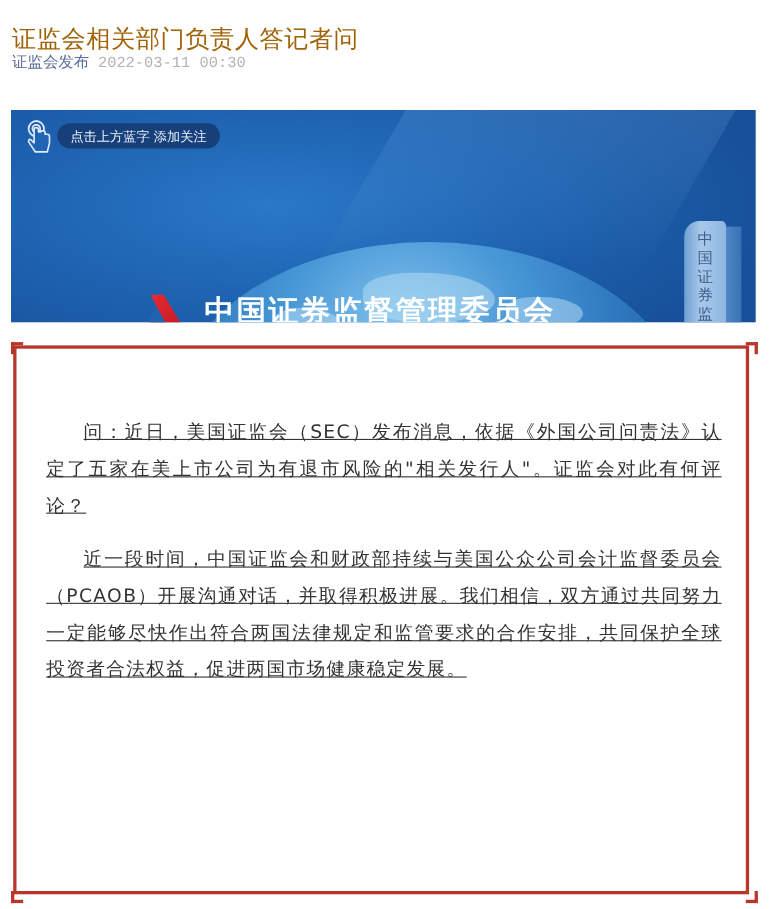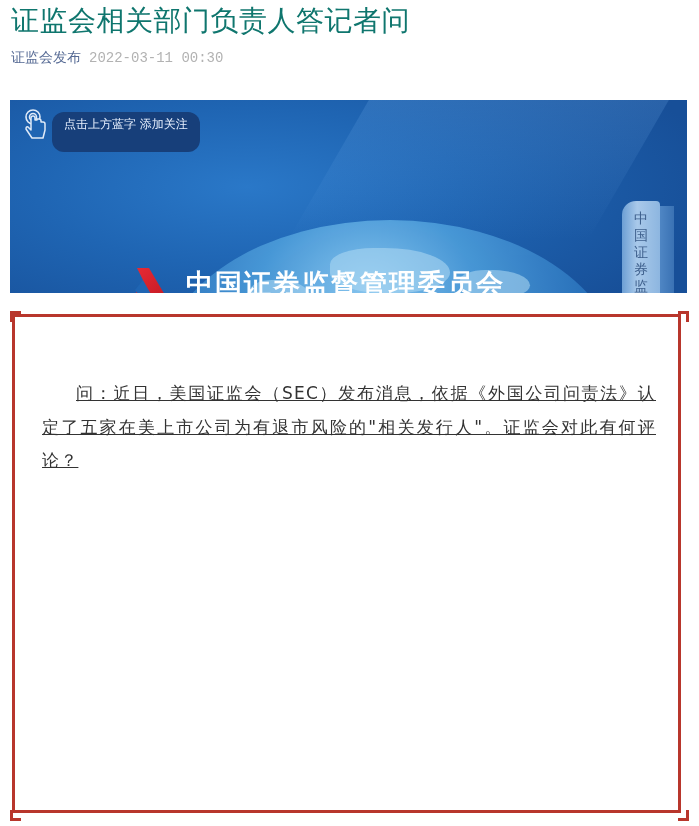--- a/index.html
+++ b/index.html
@@ -1,29 +1,29 @@
 <!DOCTYPE html>
 <html><head>
 <meta charset="utf-8">
 <style>
   html, body { margin:0; padding:0; background:#ffffff; }
   body { width:699px; height:826px; overflow:hidden; position:relative; font-family:"DejaVu Sans", "Liberation Sans", sans-serif; }
-  .title { position:absolute; left:11px; top:4px; font-size:28px; line-height:34px; color:#0f766e; letter-spacing:0.5px; white-space:nowrap; }
+  .title { position:absolute; left:11px; top:20px; font-size:22px; line-height:34px; color:#a16207; letter-spacing:0.5px; white-space:nowrap; }
   .meta { position:absolute; left:11px; top:48px; font-size:14px; line-height:20px; white-space:nowrap;font-family:Liberation Mono, monospace; }
   .meta .author { color:#576b95; }
   .meta .date { color:#b2b2b2; margin-left:8px; }
 
   .banner { position:absolute; left:10px; top:100px; width:677px; height:193px; overflow:hidden;
     background: radial-gradient(ellipse 70% 90% at 35% 45%, #2a78c8 0%, #1f65b3 45%, #174f98 100%); }
   .banner .sky-streak { position:absolute; left:330px; top:-40px; width:300px; height:180px; transform:skewX(-30deg);
     background:linear-gradient(180deg, rgba(120,180,240,0.25), rgba(60,120,200,0)); }
   .globe { position:absolute; left:150px; top:120px; width:460px; height:300px; border-radius:50%;
     background: radial-gradient(ellipse at 45% 25%, #8ccaf2 0%, #4a9ad8 30%, #2c74bd 60%, #1d5aa3 100%); opacity:0.95; }
   .globe .land { position:absolute; background:#b9e1f7; opacity:0.55; border-radius:40% 60% 50% 50%; }
-  .follow-pill { position:absolute; left:42px; top:12px; height:40px; padding:0 12px; border-radius:12px;
+  .follow-pill { position:absolute; left:42px; top:12px; height:23px; padding:0 12px; border-radius:12px;
     background:#173f7a; color:#e8f1ff; font-size:12px; line-height:24px; white-space:nowrap; }
   .hand-icon { position:absolute; left:12px; top:8px; width:26px; height:32px; }
   .logo { position:absolute; left:101px; top:166px; width:66px; height:62px; }
   .cn-name { position:absolute; left:176px; top:168px; font-size:27px; line-height:32px; color:#ffffff; font-weight:bold; letter-spacing:2px; white-space:nowrap; }
   .plaque { position:absolute; left:612px; top:101px; width:38px; height:190px;
     background:linear-gradient(90deg,#6d9fd4 0%,#a9c9ea 40%,#8db6e0 100%); border-radius:14px 4px 0 0; }
   .plaque-side { position:absolute; left:650px; top:106px; width:14px; height:185px; background:linear-gradient(90deg,#4f86c4,#3a72b4); }
   .plaque-text { position:absolute; left:618px; top:110px; width:26px; font-family:"DejaVu Serif", "Liberation Serif", serif;
     font-size:14px; line-height:17px; color:#3d5f8c; text-align:center; word-break:break-all; }
 
@@ -80,13 +80,14 @@
 </div>
 
 <div class="frame"></div>
 <div class="corner tl"></div>
 <div class="corner tr"></div>
 <div class="corner bl"></div>
 <div class="corner br"></div>
 
 <div class="body">
   <p>问：近日，美国证监会（SEC）发布消息，依据《外国公司问责法》认定了五家在美上市公司为有退市风险的"相关发行人"。证监会对此有何评论？</p>
+  <p>近一段时间，中国证监会和财政部持续与美国公众公司会计监督委员会（PCAOB）开展沟通对话，并取得积极进展。我们相信，双方通过共同努力一定能够尽快作出符合两国法律规定和监管要求的合作安排，共同保护全球投资者合法权益，促进两国市场健康稳定发展。</p>
 </div>
 
 </body></html>

